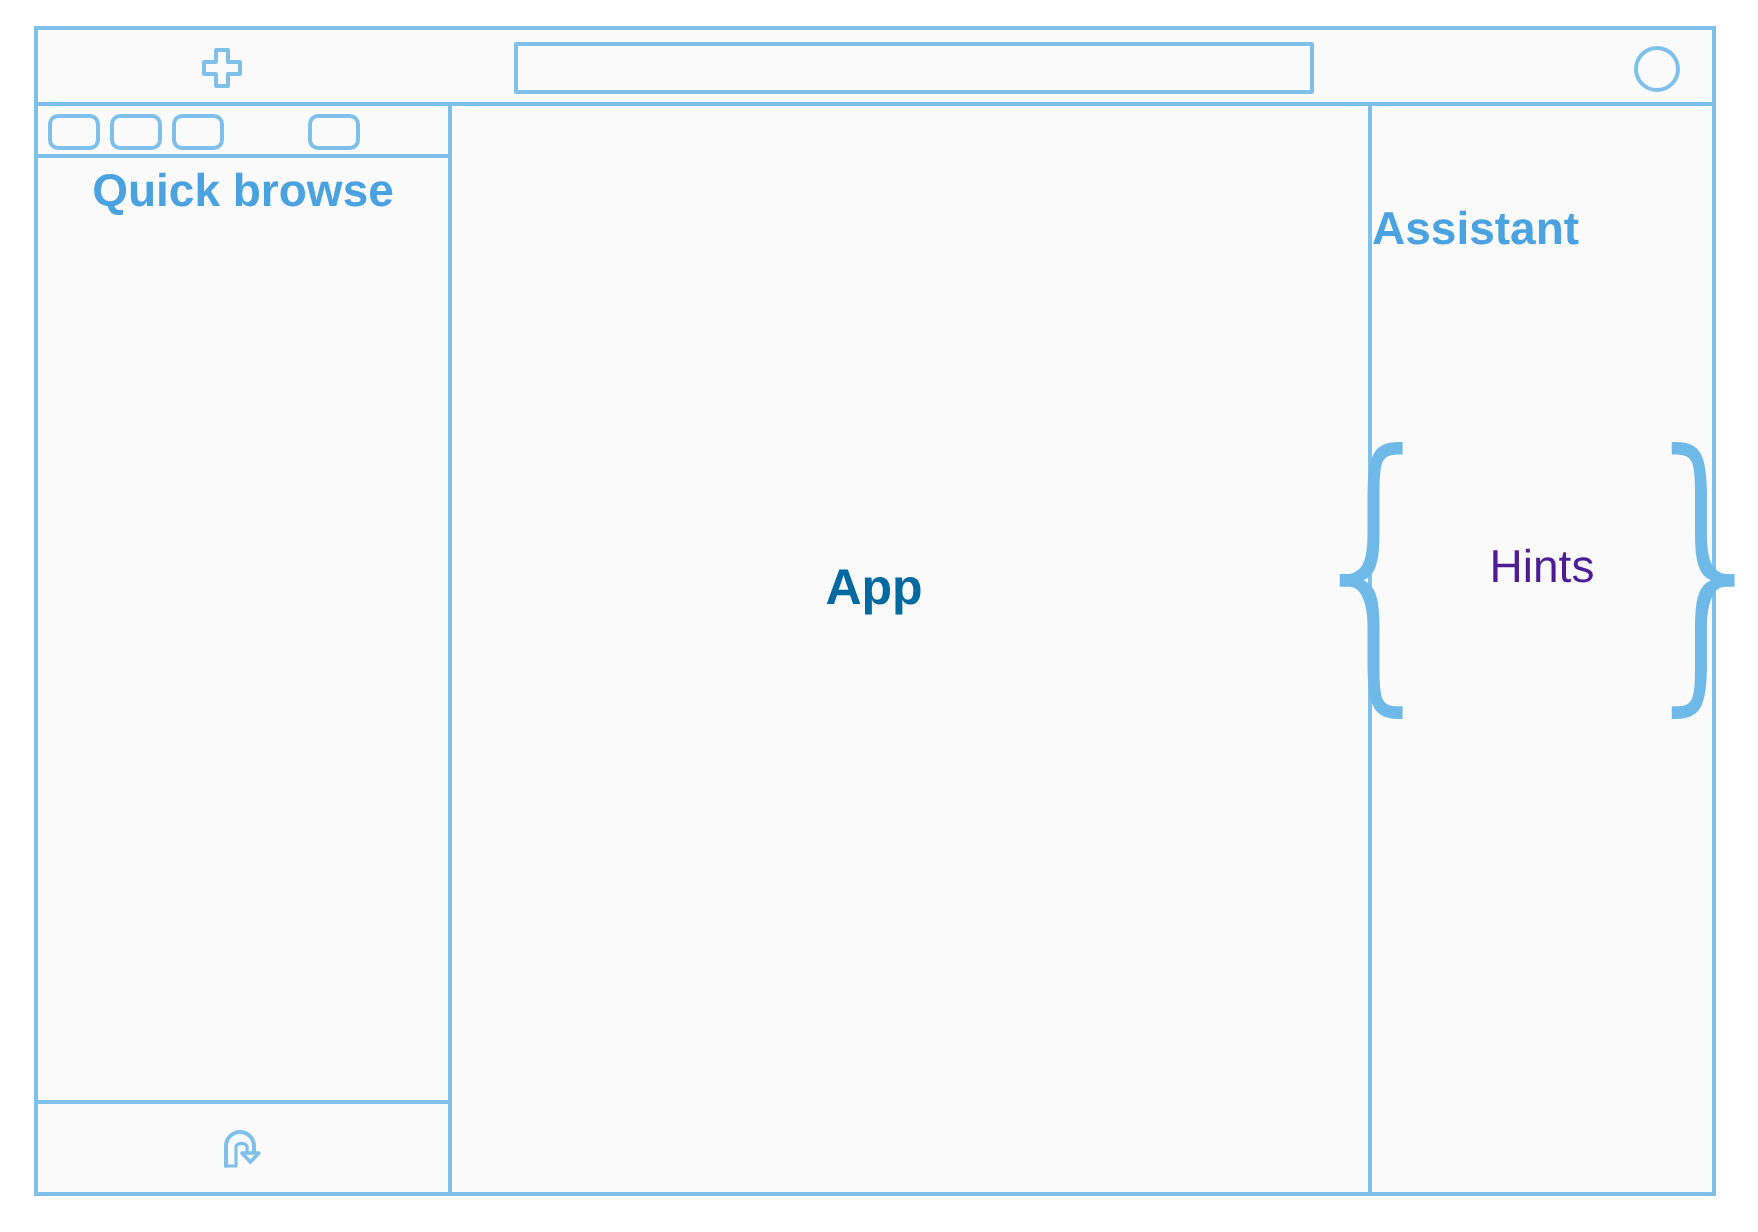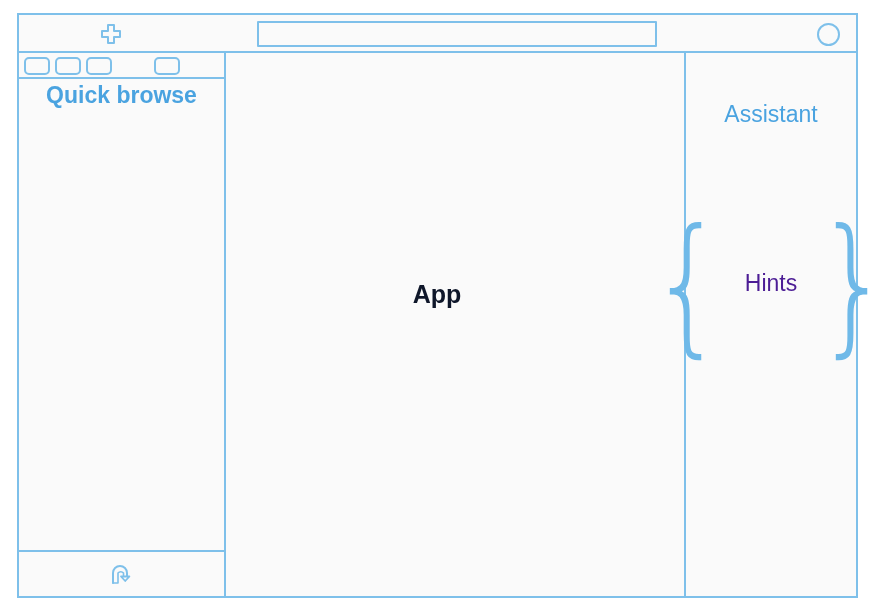--- a/index.html
+++ b/index.html
@@ -170,42 +170,42 @@
     right: 172px;
     top: 0;
     bottom: 0;
     display: flex;
     align-items: center;
     justify-content: center;
   }
   #app-label {
     font-size: 25px;
     font-weight: bold;
-    color: #0f172a;
+    color: #0369a1;
     margin-top: -60px;
   }
 
   
   #assistant-panel {
     position: absolute;
     right: 0;
     top: 0;
     width: 172px;
     bottom: 0;
     box-sizing: border-box;
     border-left: 2px solid #7ec0ea;
   }
   #assistant-title {
     position: absolute;
     left: 0;
     right: 0;
     top: 48px;
-    text-align: center;
+    text-align: left;
     font-size: 23px;
-    font-weight: normal;
+    font-weight: bold;
     color: #4aa3e0;
   }
   #hints-group {
     position: absolute;
     left: 0;
     right: 0;
     top: 158px;
     height: 145px;
     display: flex;
     align-items: center;

